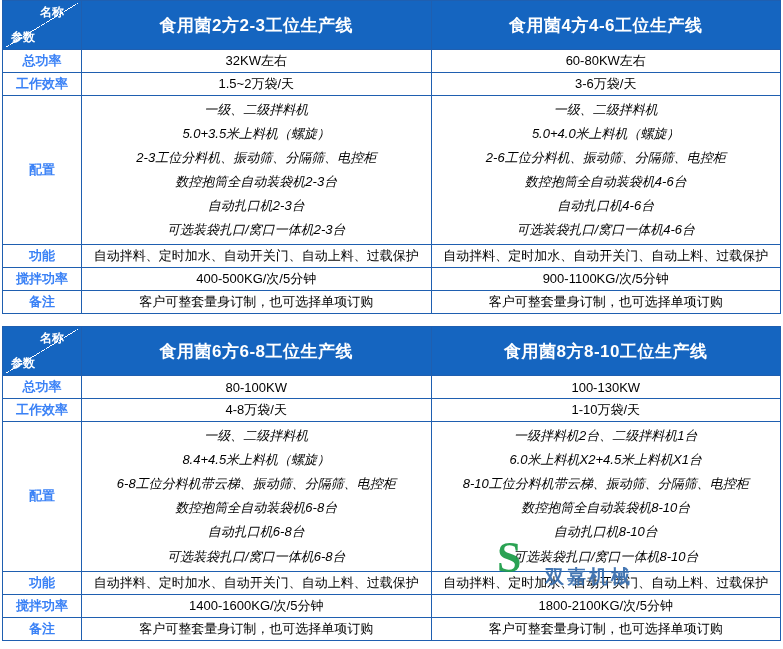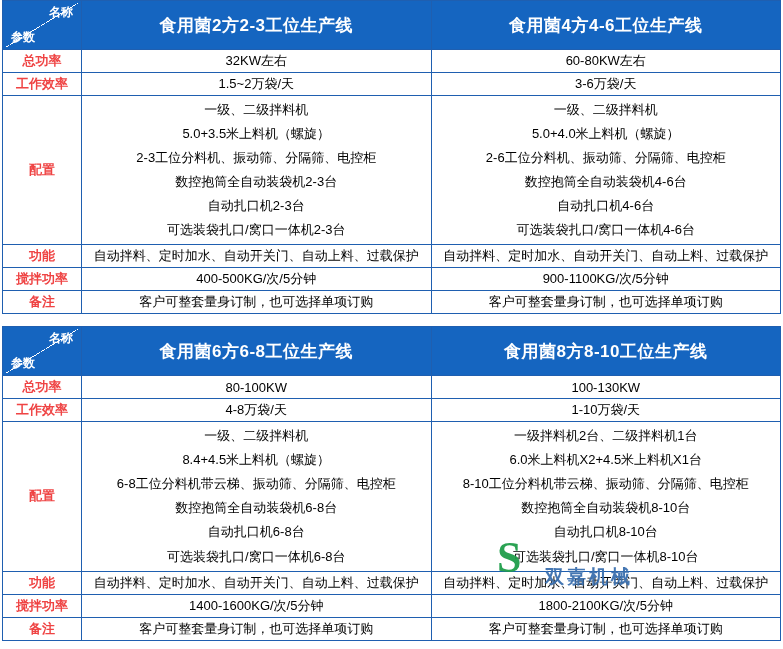--- a/index.html
+++ b/index.html
@@ -60,21 +60,21 @@
     position: absolute;
     left: 0;
     top: 0;
     width: 100%;
     height: 100%;
     background: linear-gradient(to right bottom, transparent 49.6%, #ffffff 49.6%, #ffffff 50.6%, transparent 50.6%);
   }
   .corner-top {
     position: absolute;
     top: 1px;
-    right: 5px;
+    right: 14px;
     font-size: 12px;
     font-weight: bold;
     color: #ffffff;
   }
   .corner-bottom {
     position: absolute;
     bottom: 1px;
     left: 5px;
     font-size: 12px;
     font-weight: bold;
@@ -86,29 +86,30 @@
     font-weight: bold;
     color: #ffffff;
     letter-spacing: 0.5px;
     margin-top: 38px;
   }
   .rowlabel {
     width: 72px;
     font-size: 12px;
     font-weight: bold;
     background: #ffffff;
-    color: #ef4444;
+    color: #3b82f6;
   }
   .value {
     font-size: 13px;
   }
   .cfg-cell {
     padding: 6px 3px;
     line-height: 1.85;
     font-size: 13px;
+    font-style: italic;
   }
   .cfg-cell div {
     white-space: nowrap;
   }
   .note-cell {
     font-size: 13px;
   }
   .watermark {
     position: absolute;
     left: 497px;

